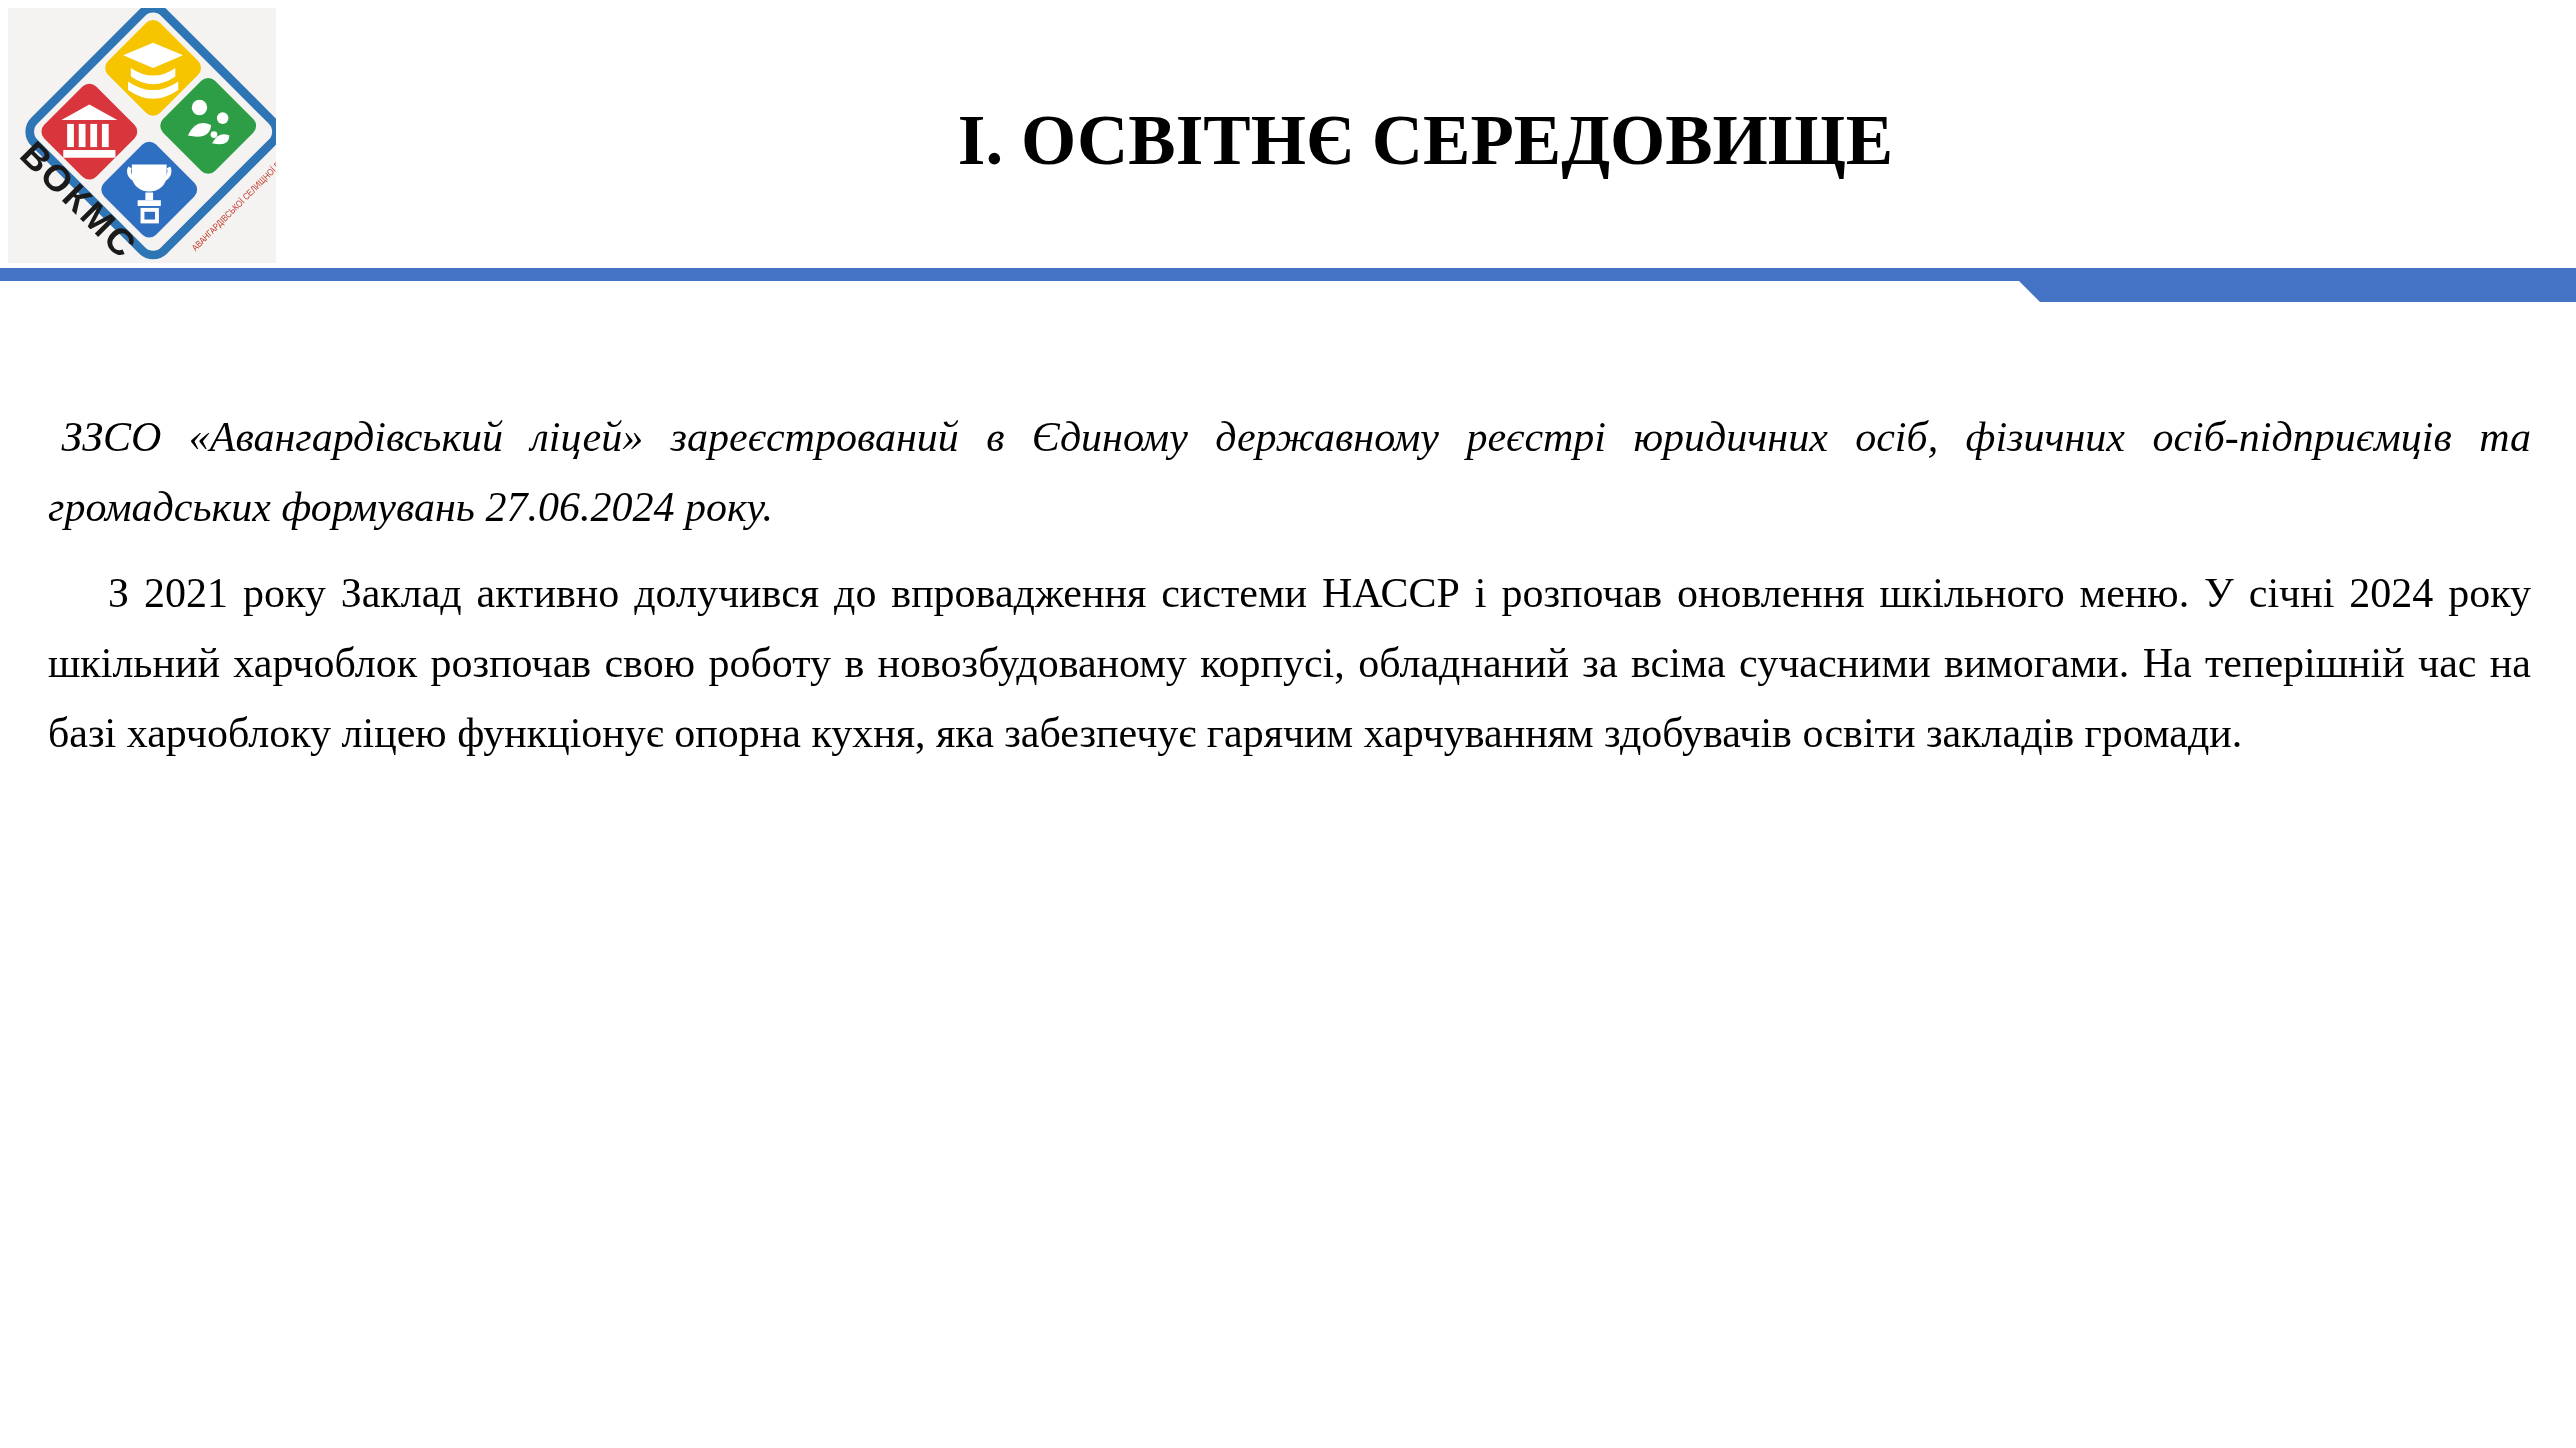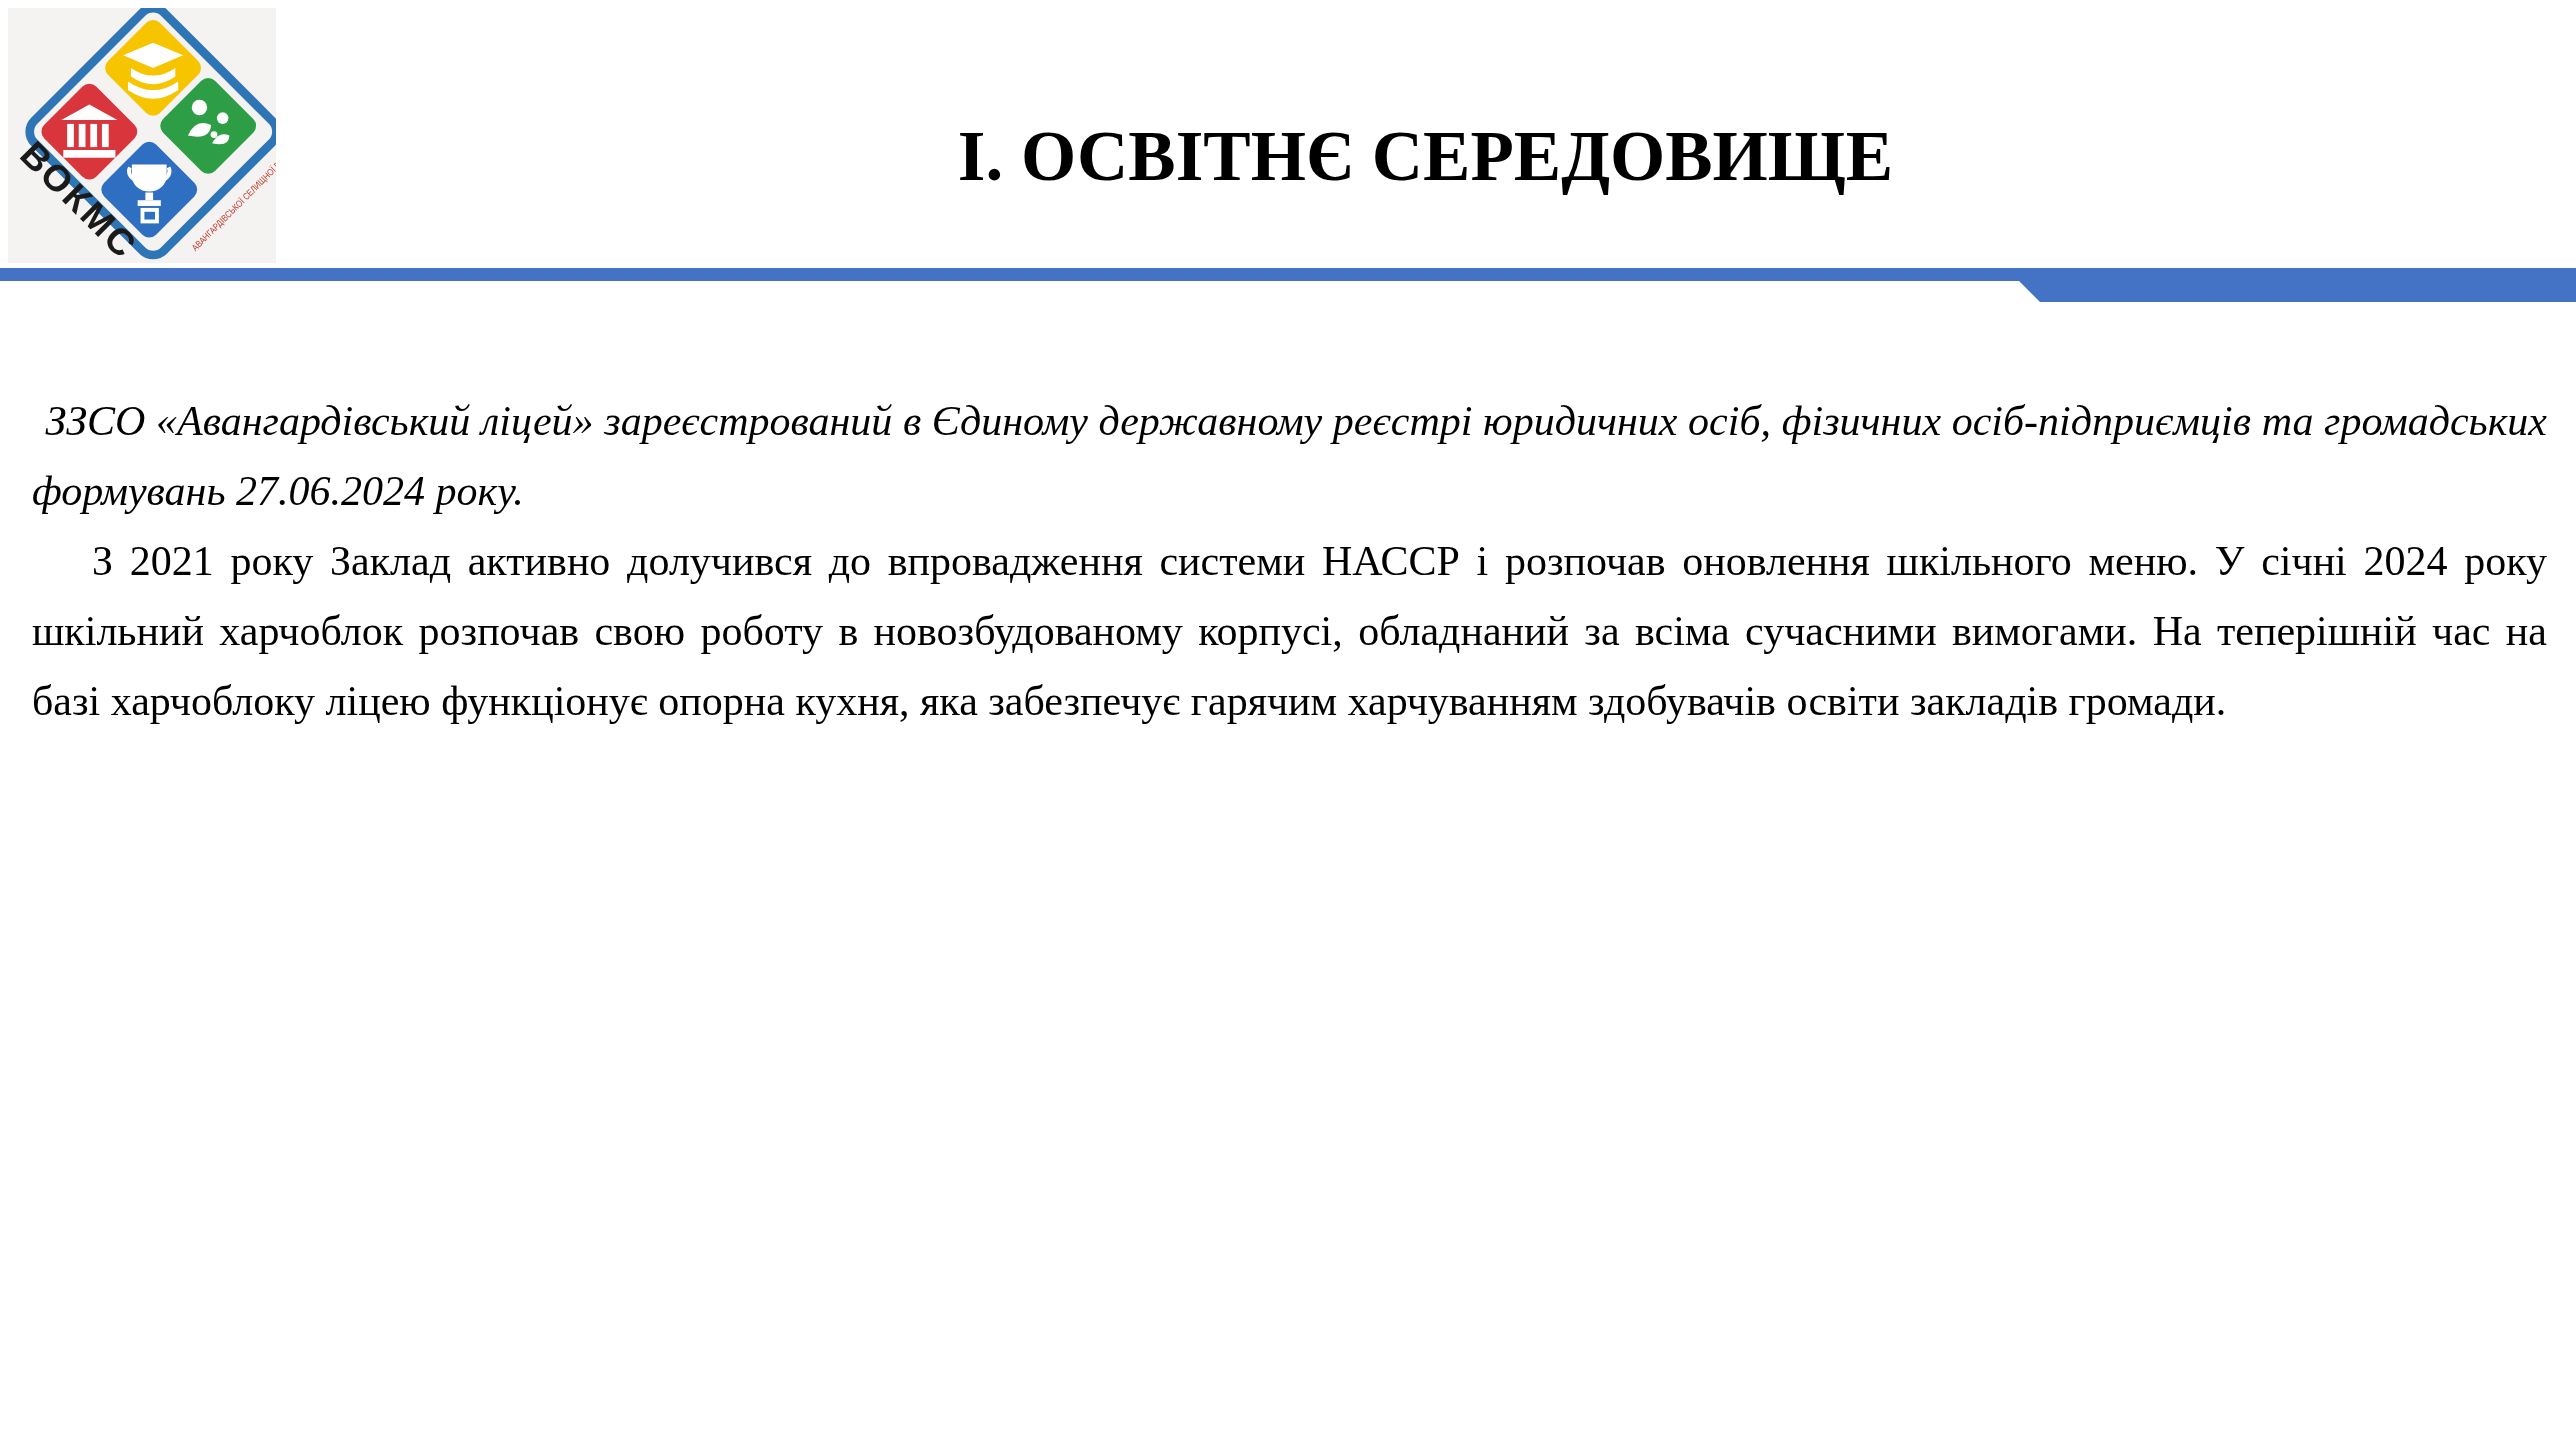--- a/index.html
+++ b/index.html
@@ -22,21 +22,21 @@
   }
   .logo-box svg { display: block; }
 
   
   .title-bar {
     position: absolute;
     left: 275px; right: 0; top: 100px;
     text-align: center;
   }
   .title-bar h1 {
-    margin: 16px;
+    margin: 0;
     font-family: "Liberation Serif", serif;
     font-weight: bold;
     font-size: 71px;
     letter-spacing: 0px;
     color: #000000;
     white-space: nowrap;
   }
 
   
   .divider-thin {
@@ -53,21 +53,21 @@
 
   
   .body-text {
     position: absolute;
     left: 32px; right: 29px; top: 386px;
     font-size: 42px;
     line-height: 70px;
     text-align: justify;
   }
   .body-text p {
-    margin: 0;
+    margin: 16px;
     text-indent: 60px;
   }
   .body-text p.first {
     font-style: italic;
     text-indent: 13.5px;
   }
 </style>
 </head>
 <body>
 

